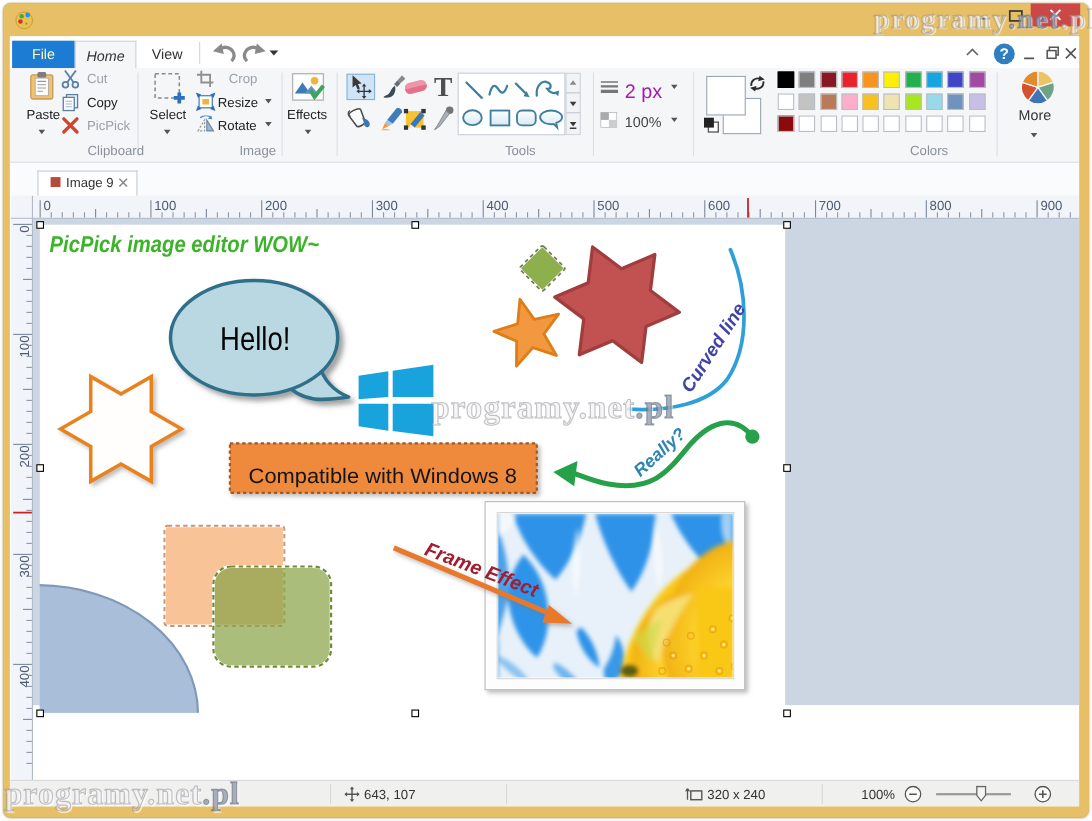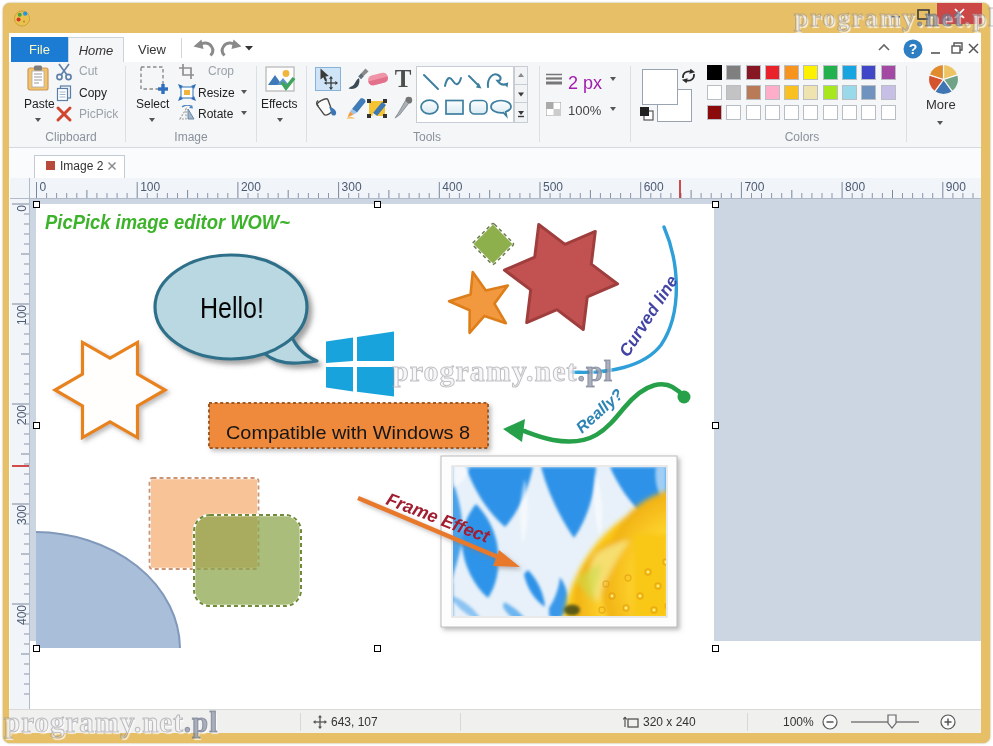--- a/index.html
+++ b/index.html
@@ -7,21 +7,21 @@
 .abs { position:absolute; }
 #win { position:absolute; left:3px; top:3px; width:987px; height:740px; background:#e7bf66; border-radius:7px; box-shadow:0 0 2px rgba(150,120,40,.8); }
 #inner { position:absolute; left:9px; top:33px; width:972px; height:700px; background:#fff; }
 .wm { position:absolute; font-family:"Liberation Serif",serif; font-weight:bold; color:rgba(235,235,238,0.42); -webkit-text-stroke:1px rgba(130,130,137,0.48); text-shadow:1.5px 1.5px 1px rgba(255,255,255,.75); letter-spacing:1px; z-index:50; white-space:nowrap; }
 .wm b { color:rgba(120,128,148,0.62); -webkit-text-stroke:1px rgba(104,112,134,0.62); }
 #title { position:absolute; left:0; top:0; width:993px; height:33px; font-size:15px; color:#53431f; }
 #tabrow { position:absolute; left:9px; top:33px; width:972px; height:29px; background:#fff; }
 .ftab { position:absolute; font-size:13px; color:#333; text-align:center; }
 #ribbon { position:absolute; left:9px; top:62px; width:972px; height:86px; background:#f5f6f8; border-bottom:1px solid #d5dae0; }
 .gdiv { position:absolute; top:4px; width:1px; height:76px; background:#dcdfe4; }
-.glabel { position:absolute; top:68px; font-size:12px; color:#8a919b; width:120px; text-align:center; }
+.glabel { position:absolute; top:68px; font-size:12px; color:#8a919b; width:120px; text-align:right; }
 .btxt { position:absolute; font-size:12px; color:#222; white-space:nowrap; }
 .gray { color:#9ba1a9 !important; }
 .darr { position:absolute; width:0; height:0; border-left:3.5px solid transparent; border-right:3.5px solid transparent; border-top:4px solid #555; }
 #docstrip { position:absolute; left:9px; top:148px; width:972px; height:30px; background:#fafbfc; }
 #cornerbox { position:absolute; left:10px; top:178px; width:20px; height:21px; background:#f1f4f9; border-right:1px solid #b0bac9; border-bottom:1px solid #b0bac9; }
 #hruler { position:absolute; left:30px; top:178px; width:951px; height:21px; background:#f1f4f9; border-bottom:1px solid #b0bac9; overflow:hidden; }
 #vruler { position:absolute; left:10px; top:199px; width:20px; height:510px; background:#f1f4f9; border-right:1px solid #b0bac9; overflow:hidden; }
 #canvas { position:absolute; left:30px; top:199px; width:951px; height:442px; background:#ccd6e3; }
 .handle { position:absolute; width:7px; height:7px; background:#fff; border:1px solid #000; z-index:40; }
 #status { position:absolute; left:9px; top:709px; width:972px; height:24px; background:#f0f0ee; border-top:1px solid #d9d9d7; font-size:12px; color:#333; }
@@ -328,21 +328,21 @@
   <path d="M15.5,15.5 L6.68,27.64 A15,15 0 0 1 1.23,10.86 Z" fill="#d4522e" stroke="#f5f6f8" stroke-width="1.2"></path>
   <path d="M15.5,15.5 L1.23,10.86 A15,15 0 0 1 15.50,0.50 Z" fill="#e08b2e" stroke="#f5f6f8" stroke-width="1.2"></path>
 </svg>
 <div class="btxt" style="left:917px;top:35px;font-size:13px;color:#333;">More</div>
 <div class="darr" style="left:928px;top:59px;"></div>
 </div>
 
 <div id="docstrip">
   <div class="abs" style="left:25px;top:7px;width:91px;height:23px;background:#fff;border:1px solid #c3cad3;border-bottom:none;"></div>
   <div class="abs" style="left:37px;top:13px;width:9px;height:9px;background:#b84a3c;"></div>
-  <div class="abs" style="left:51px;top:11px;font-size:12px;color:#333;">Image 2</div>
+  <div class="abs" style="left:51px;top:11px;font-size:12px;color:#333;">Image 9</div>
   <svg class="abs" style="left:98px;top:13px" width="10" height="10">
       <g stroke="#888" stroke-width="1.4">
         <line x1="1.5" y1="1.5" x2="8.5" y2="8.5"></line>
         <line x1="8.5" y1="1.5" x2="1.5" y2="8.5"></line>
       </g>
     </svg>
 </div>
 <div id="cornerbox"></div>
 
 <div id="hruler">

